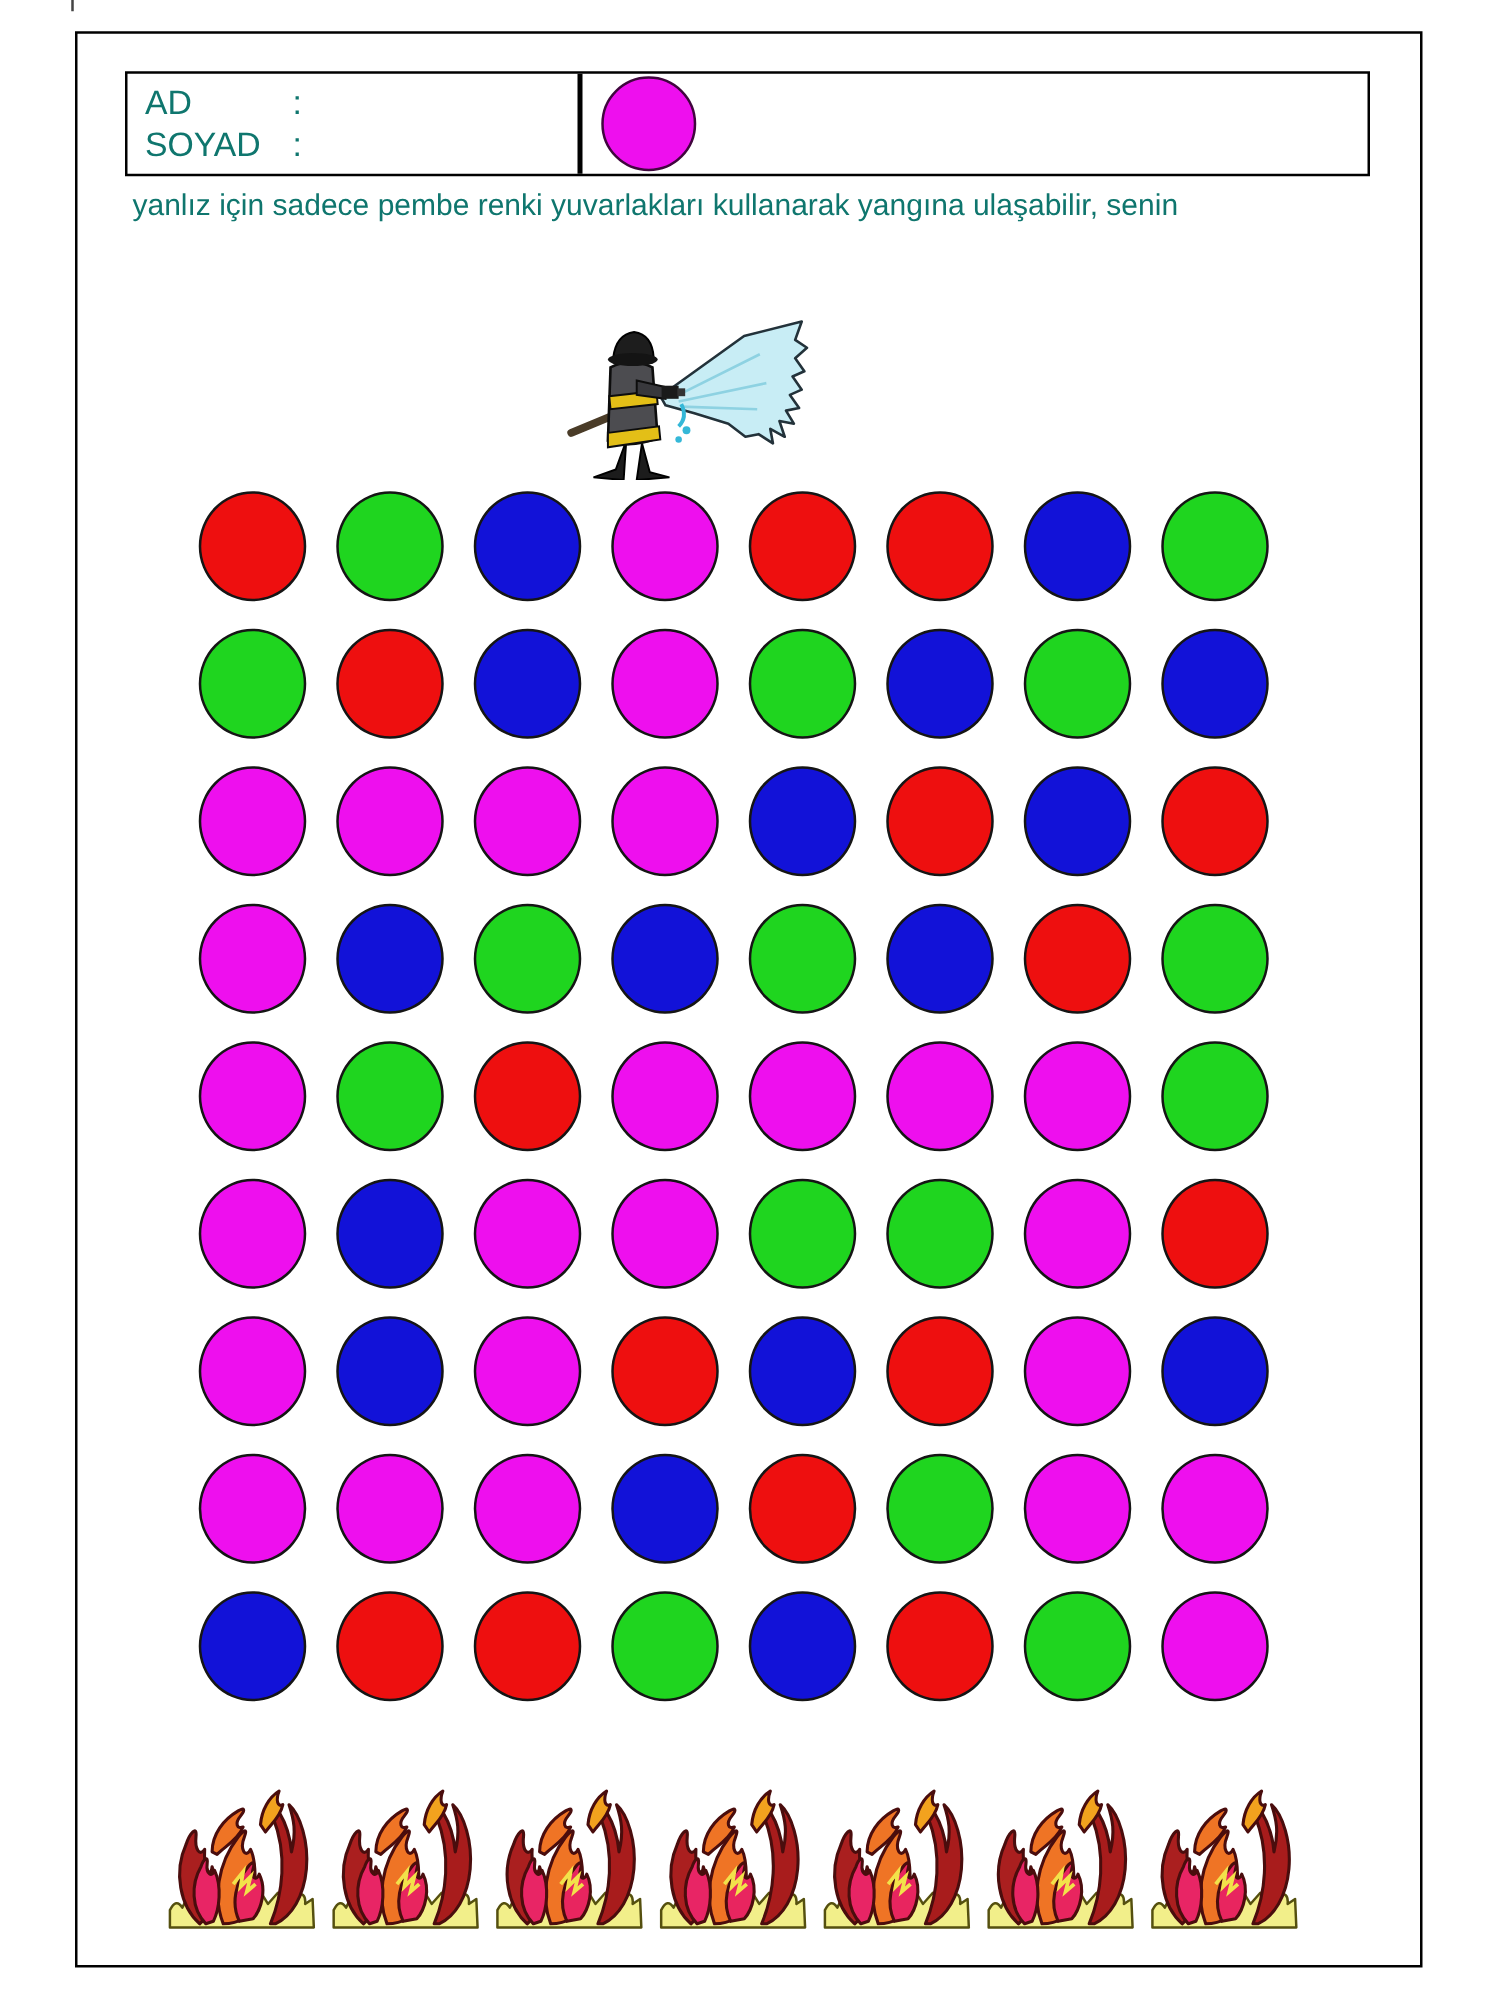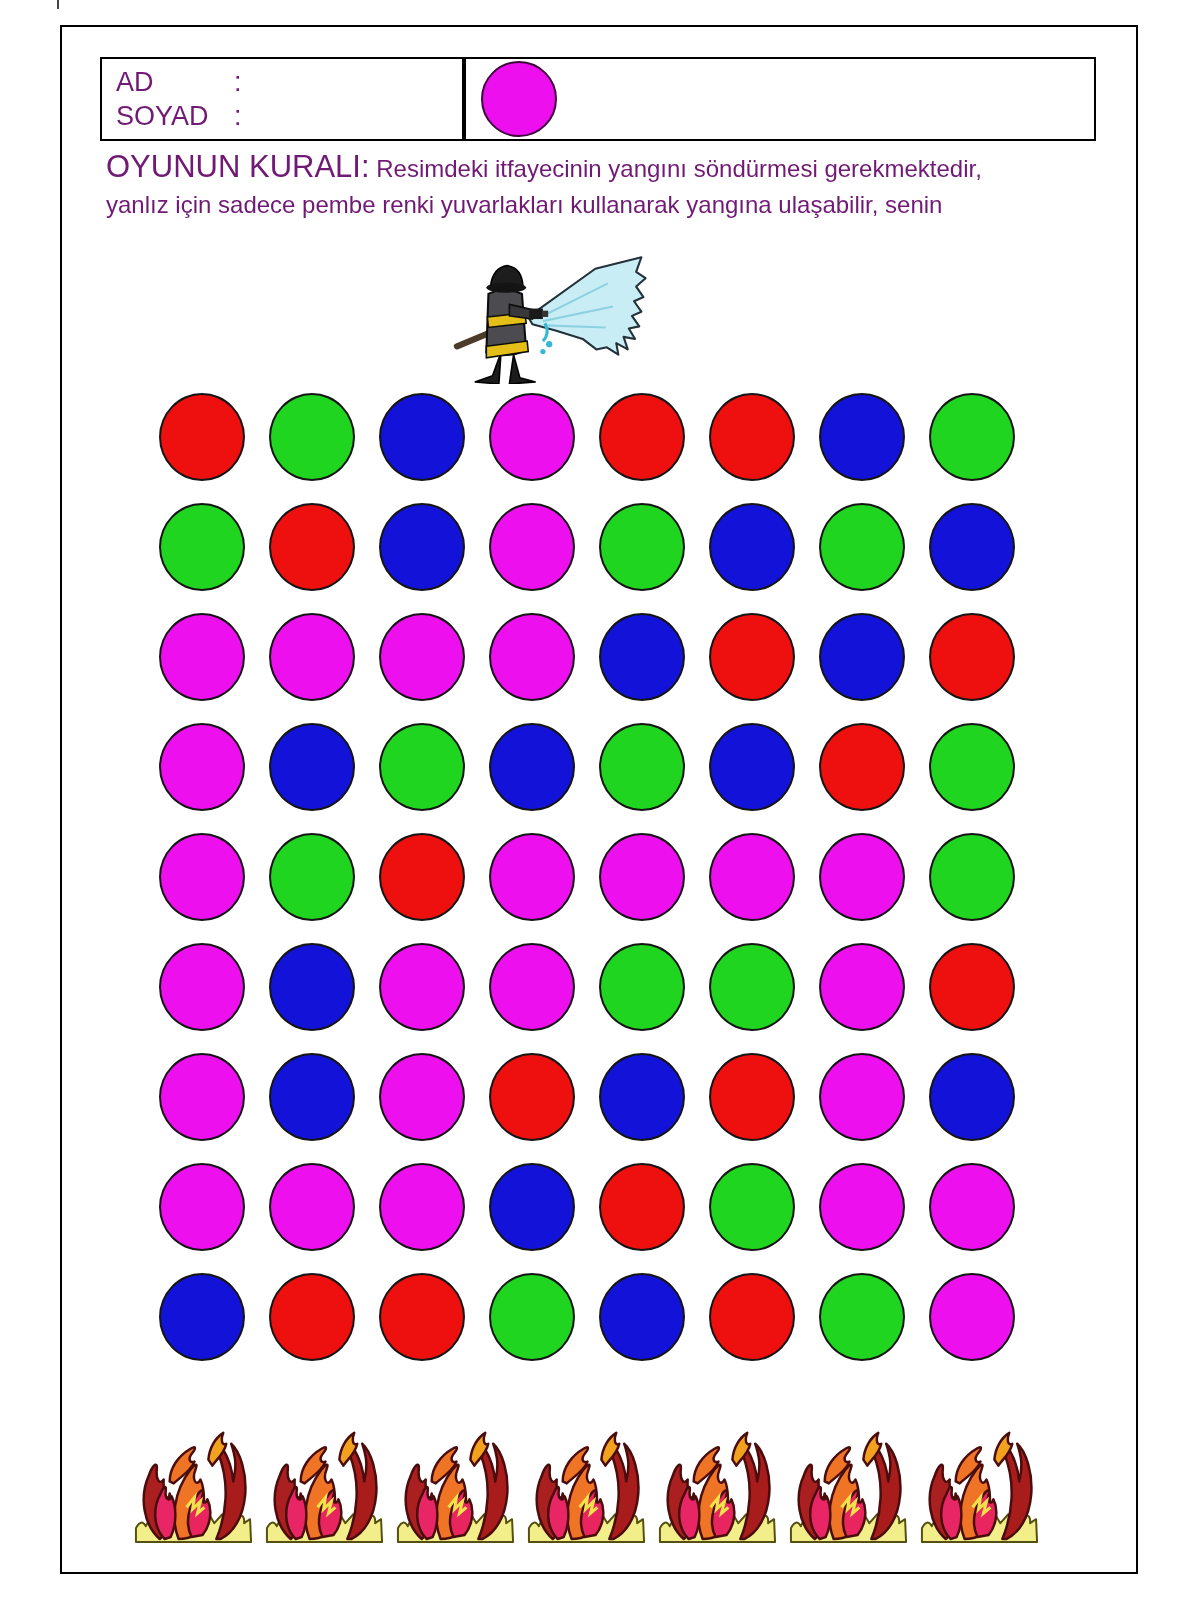--- a/index.html
+++ b/index.html
@@ -1,17 +1,17 @@
 <!DOCTYPE html>
 <html><head>
 <meta charset="utf-8">
 <style>
   html,body{margin:0;padding:0;background:#fff;}
   .page{position:relative;width:1200px;height:1600px;background:#ffffff;overflow:hidden;
-        font-family:"Liberation Sans",sans-serif;color:#701a75;}
+        font-family:"Liberation Sans",sans-serif;color:#0f766e;}
   .crop-tick{position:absolute;left:57px;top:0;width:2px;height:9px;background:#444;}
   .page-border{position:absolute;left:60px;top:25px;width:1078px;height:1549px;
                border:2px solid #000;box-sizing:border-box;}
   
   .header{position:absolute;left:100px;top:57px;width:996px;height:84px;
           border:2px solid #000;box-sizing:border-box;display:flex;background:#fff;}
   .name-cell{width:362px;border-right:2px solid #000;box-sizing:border-box;
              padding:6px 0 0 14px;font-size:27px;line-height:34px;}
   .name-row{display:flex;}
   .fname{display:inline-block;width:118px;}
@@ -53,24 +53,20 @@
         <span class="fname">SOYAD</span>
           <span>:</span>
       </div>
     </div>
     <div class="legend-cell">
       <div class="legend-circle" style="background: rgb(238, 15, 238);"></div>
     </div>
   </div>
 
   <div class="rules">
-    <div class="rules-line1">
-      <span class="rules-heading">OYUNUN KURALI:</span>
-      <span>Resimdeki itfayecinin yangını söndürmesi gerekmektedir,</span>
-    </div>
     <div class="rules-line">yanlız için sadece pembe renki yuvarlakları kullanarak yangına ulaşabilir, senin</div>
   </div>
 
   <svg class="firefighter" width="210" height="132" viewBox="0 0 200 126">
 
     <path d="M84,62 L148,16 L192,5 L187,19 L196,25 L187,33 L194,43 L185,47 L192,57 L183,61 L190,71 L180,73 L186,83 L175,81 L179,93 L168,87 L170,98 L159,91 L149,93 L136,83 L110,75 L88,69 Z" fill="#c8edf5" stroke="#23323a" stroke-width="2" stroke-linejoin="round"></path>
     <path d="M96,62 L160,30 M98,66 L165,52 M100,70 L158,72" stroke="#8ed2e2" stroke-width="2" fill="none"></path>
 
     <path d="M16,90 L74,66" stroke="#4a3c28" stroke-width="6" stroke-linecap="round"></path>
 

